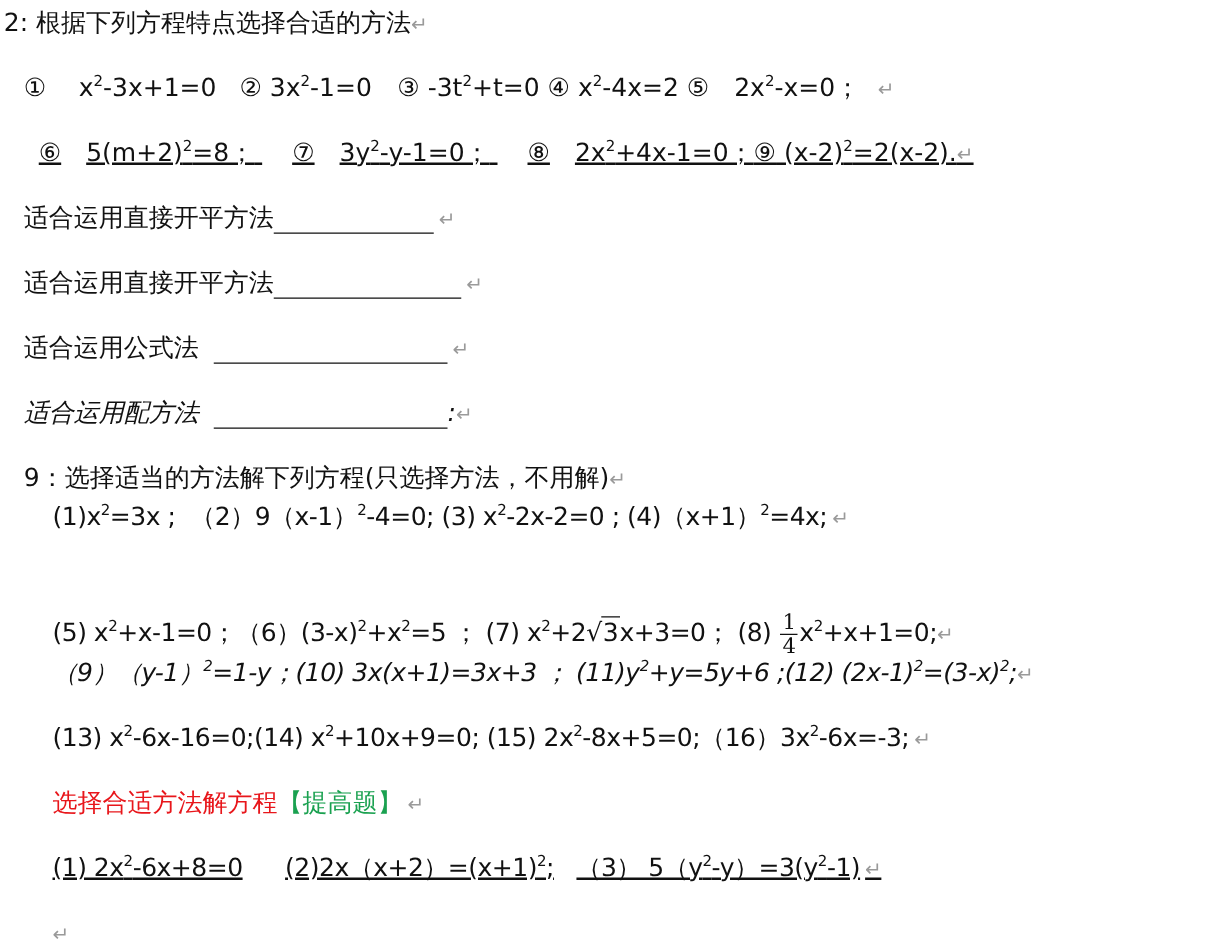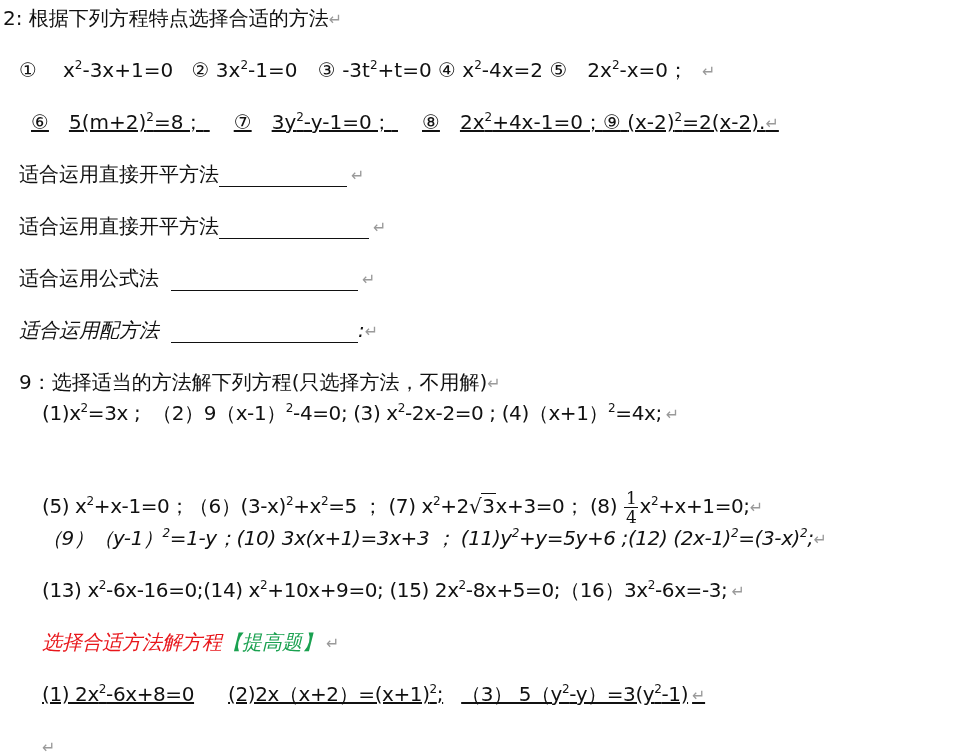--- a/index.html
+++ b/index.html
@@ -87,21 +87,21 @@
 <div class="line tight" style="top:525px;left:42px;font-style:italic;">
   <span>（9）（y-1）<sup>2</sup>=1-y；</span><span>(10) 3x(x+1)=3x+3 ；</span>
   <span>(11)y<sup>2</sup>+y=5y+6 ;</span><span>(12) (2x-1)<sup>2</sup>=(3-x)<sup>2</sup>;</span><span class="pm-r">↵</span>
 </div>
 
 <div class="line tight" style="top:577px;left:42px;">
   <span>(13) x<sup>2</sup>-6x-16=0;</span><span>(14) x<sup>2</sup>+10x+9=0;</span>
   <span>(15) 2x<sup>2</sup>-8x+5=0;</span><span>（16）3x<sup>2</sup>-6x=-3;</span><span class="pm">↵</span>
 </div>
 
-<div class="line" style="top:629px;left:42px;font-style:italic;">
+<div class="line" style="top:629px;left:42px;">
   <span class="red">选择合适方法解方程</span><span class="green">【提高题】</span><span class="pm">↵</span>
 </div>
 
 <div class="line tight" style="top:681px;left:42px;text-decoration:underline;">
   <span>(1) 2x<sup>2</sup>-6x+8=0</span><span style="display:inline-block;width:34px"></span><span>(2)2x（x+2）=(x+1)<sup>2</sup>;</span><span style="display:inline-block;width:18px"></span><span>（3） 5（y<sup>2</sup>-y）=3(y<sup>2</sup>-1)</span><span class="pm">↵</span>
 </div>
 
 <div class="line" style="top:733px;left:42px;">
   <span class="pm-r">↵</span>
 </div>

